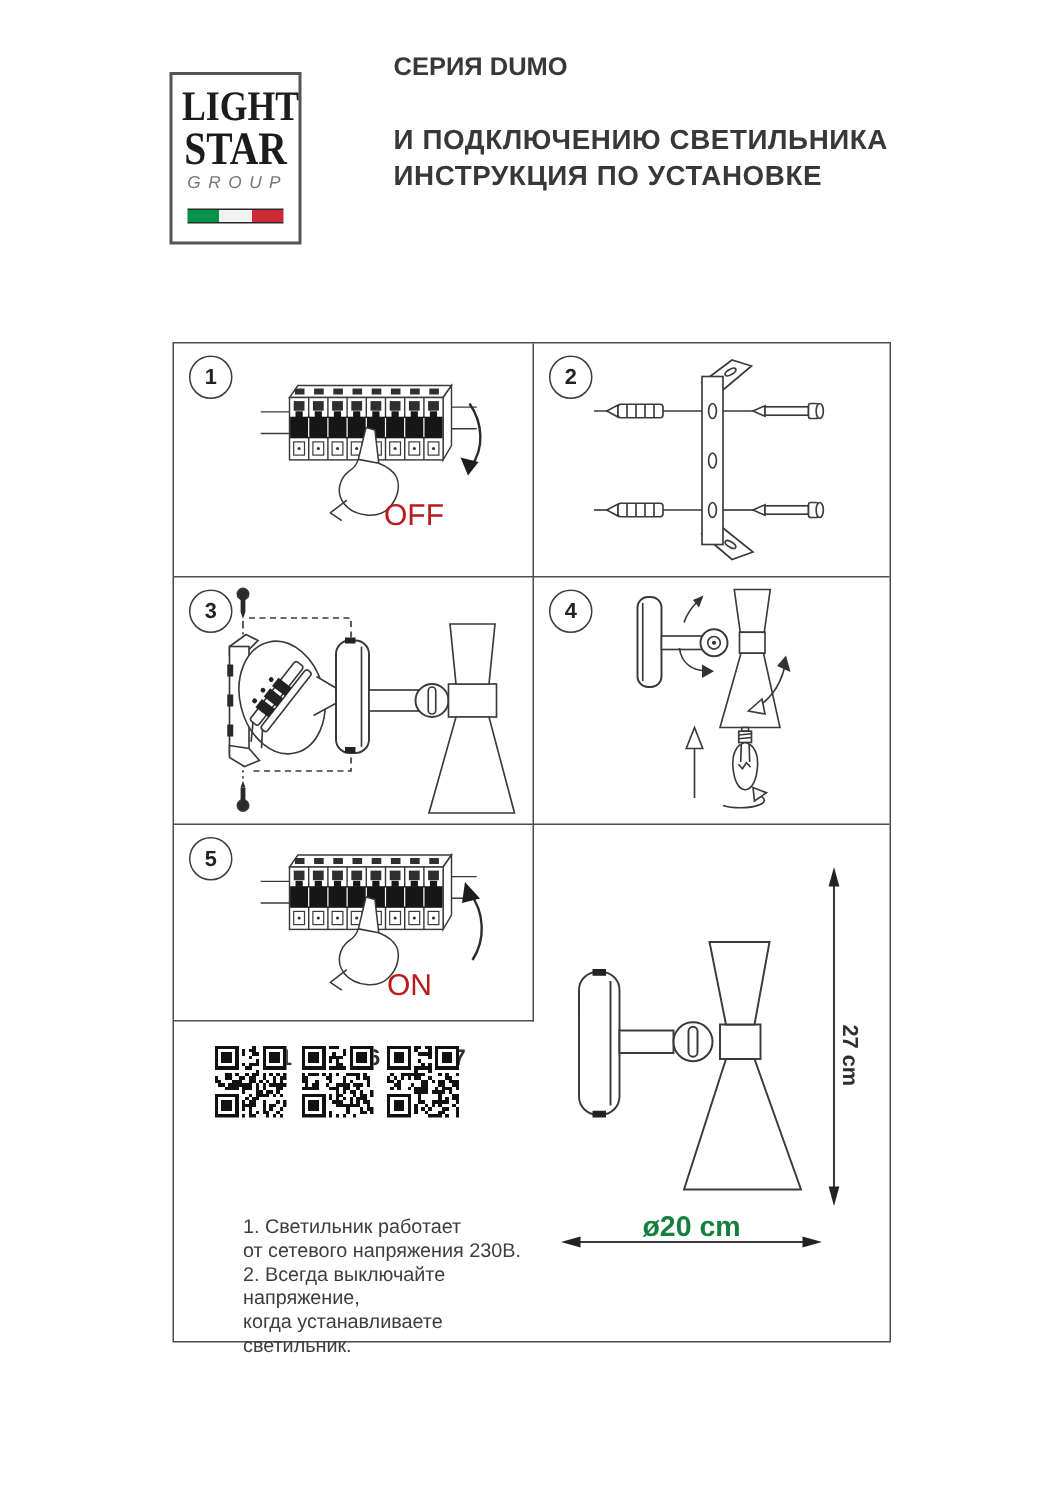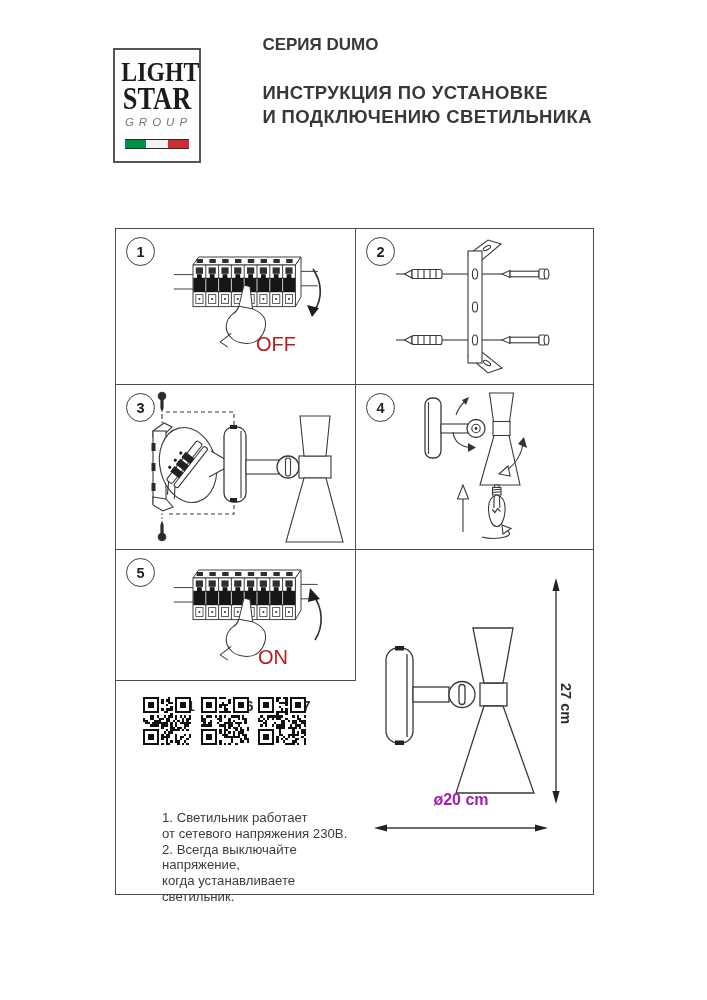--- a/index.html
+++ b/index.html
@@ -55,22 +55,22 @@
   .article{position:absolute;top:16px;width:50px;text-align:center;}
   .a0{left:27px;} .a1{left:85px;} .a2{left:142px;}
   .article-code{font-size:15px;font-weight:bold;letter-spacing:.5px;color:#2e2e2e;}
   .qr{margin-top:7px;width:48px;height:48px;}
 
   .notes{position:absolute;left:30px;top:129px;font-size:13.2px;line-height:15.8px;color:#3d3d3d;margin-left:16px;}
 
   
   .dim-h{position:absolute;left:218px;top:133px;width:62px;font-size:14.5px;font-weight:bold;
         color:#2e2e2e;transform:rotate(90deg);transform-origin:left top;}
-  .dim-w{position:absolute;left:50px;top:241px;width:110px;text-align:center;
-        font-size:16px;font-weight:bold;color:#a21caf;}
+  .dim-w{position:absolute;left:50px;top:258px;width:110px;text-align:center;
+        font-size:19px;font-weight:bold;color:#15803d;}
 </style>
 </head>
 <body>
 
 <svg width="0" height="0" style="position:absolute" aria-hidden="true">
   <defs>
     <g id="g-mod" stroke="#3a3a3a" stroke-width="1">
       <rect x="4.5" y="2.5" width="8" height="5" fill="#2f2f2f" stroke="none"></rect>
       <rect x="3.5" y="13" width="9" height="8" fill="#2f2f2f" stroke="none"></rect>
       <rect x="5" y="21.5" width="6" height="5" fill="#161616" stroke="none"></rect>
@@ -126,22 +126,22 @@
     <div class="logo-flag">
       <span class="fl-g"></span>
         <span class="fl-w"></span>
         <span class="fl-r"></span>
     </div>
   </div>
 
   <div class="header">
     <div class="h-series">СЕРИЯ DUMO</div>
     <div class="h-title">
+      <div>И ПОДКЛЮЧЕНИЮ СВЕТИЛЬНИКА</div>
       <div>ИНСТРУКЦИЯ ПО УСТАНОВКЕ</div>
-      <div>И ПОДКЛЮЧЕНИЮ СВЕТИЛЬНИКА</div>
     </div>
   </div>
 
   <div class="grid">
     <div class="gl gl-v"></div>
     <div class="gl gl-h1"></div>
     <div class="gl gl-h2"></div>
     <div class="gl gl-h3"></div>
 
     <div class="panel p1">

